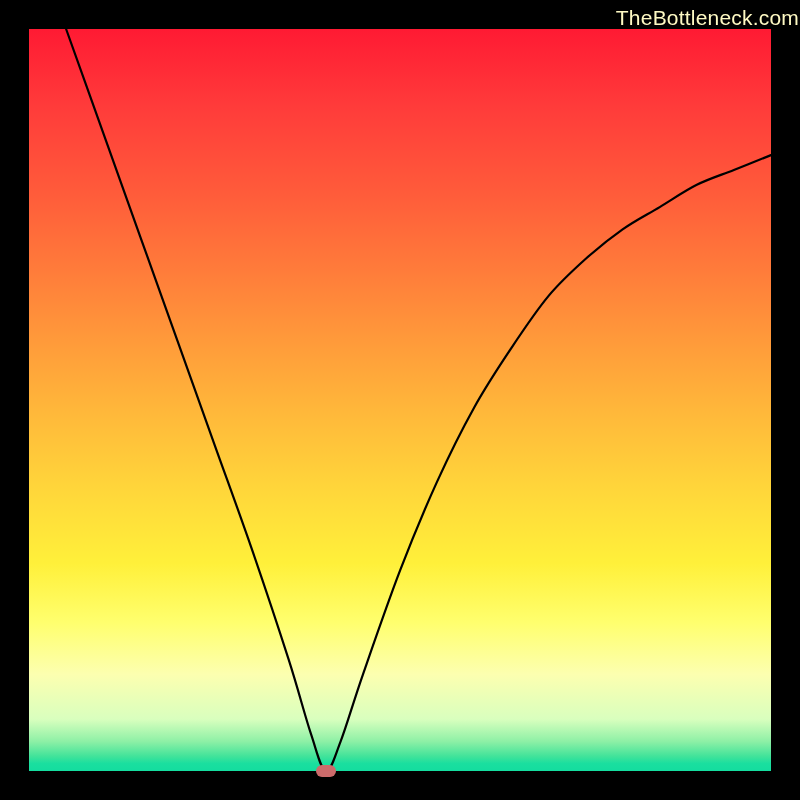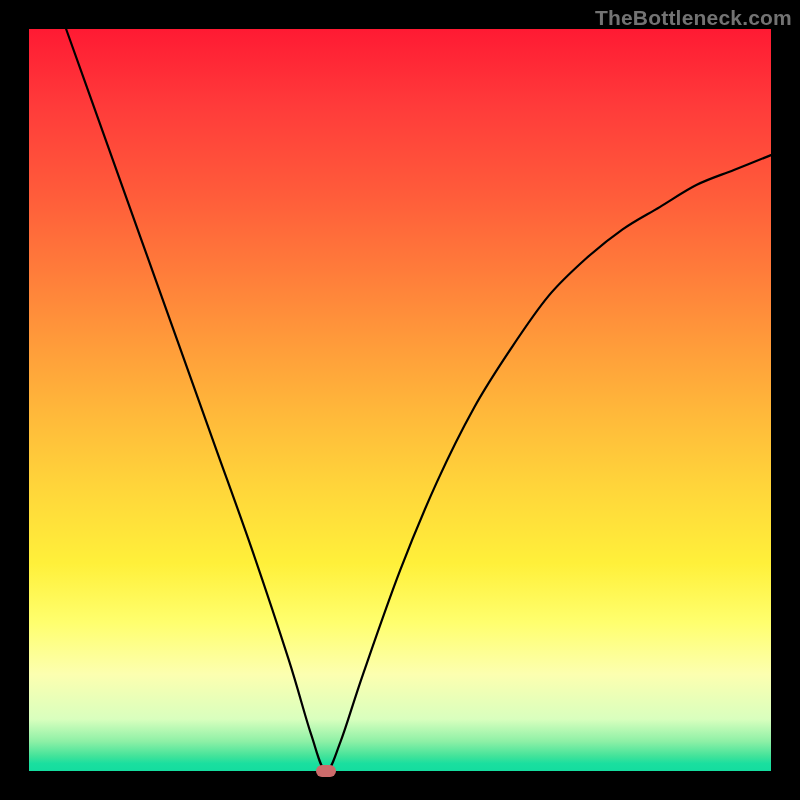--- a/index.html
+++ b/index.html
@@ -38,24 +38,24 @@
       #d9ffbe 93%,
       #8ef0a6 96%,
       #42e39a 98%,
       #1adf9f 99%,
       #14dd9f 100%
     );
   }
   .watermark {
     position: absolute;
     top: 6px;
-    right: 8px;
-    color: #737373;
+    right: 1px;
+    color: #fef9c3;
     font-size: 21px;
-    font-weight: 700;
+    font-weight: 400;
     letter-spacing: 0.2px;
     user-select: none;
   }
   svg.curve-layer {
     position: absolute;
     left: 0;
     top: 0;
     width: 742px;
     height: 742px;
     overflow: visible;

